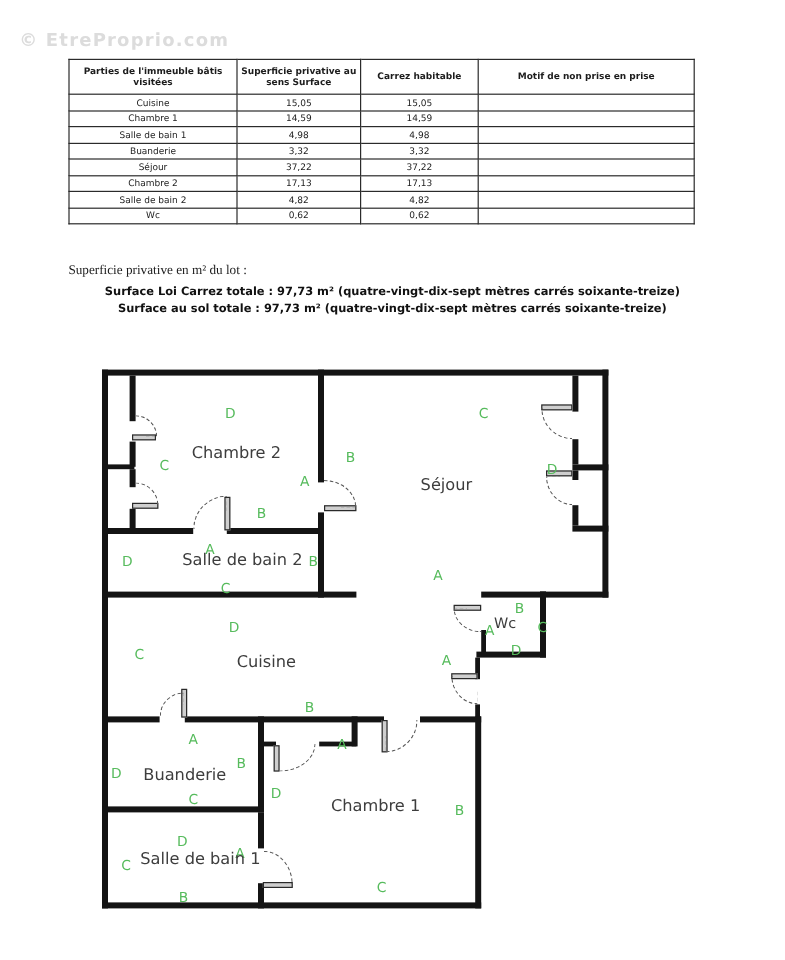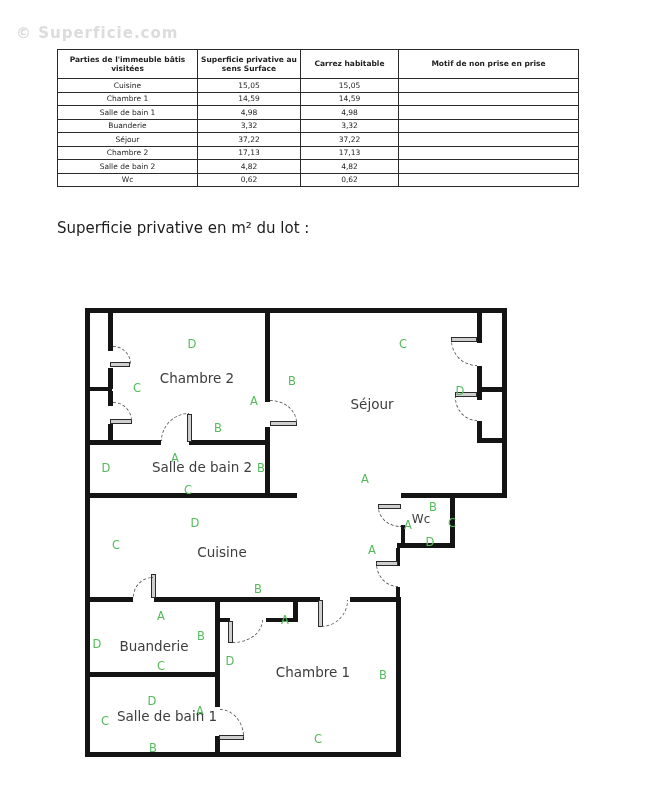--- a/index.html
+++ b/index.html
@@ -6,42 +6,42 @@
   .page{position:relative;width:654px;height:800px;background:#ffffff;overflow:hidden;
         font-family:"DejaVu Sans",sans-serif;}
   .watermark{position:absolute;left:16px;top:24px;font-size:15px;letter-spacing:1px;
              color:#dcdcdc;font-weight:bold;}
   table.carrez{position:absolute;left:57px;top:49px;width:521px;border-collapse:collapse;
                table-layout:fixed;}
   table.carrez th,table.carrez td{border:1px solid #2b2b2b;text-align:center;vertical-align:middle;
                padding:0;color:#1d1d1d;overflow:hidden;}
   table.carrez th{font-size:7.5px;font-weight:bold;height:28px;line-height:1.25;}
   table.carrez td{font-size:7.5px;height:12.5px;}
-  .note-intro{position:absolute;left:57px;top:219px;font-size:15px;color:#1d1d1d;}
+  .note-intro{position:absolute;left:57px;top:219px;font-size:11px;color:#1d1d1d;font-family:Liberation Serif, serif;}
   .totals{position:absolute;left:27px;top:237px;width:600px;text-align:center;
           font-size:9.5px;font-weight:bold;color:#111;line-height:14px;}
   .plan{position:absolute;left:0;top:0;width:654px;height:800px;}
   .wall{position:absolute;background:#141414;}
   .leaf{position:absolute;background:#cfcfcf;border:1px solid #2a2a2a;box-sizing:border-box;}
   .arc{position:absolute;box-sizing:border-box;}
   .arc.tl{border-top:1.5px dashed #5c5c5c;border-left:1.5px dashed #5c5c5c;border-top-left-radius:100% 100%;}
   .arc.tr{border-top:1.5px dashed #5c5c5c;border-right:1.5px dashed #5c5c5c;border-top-right-radius:100% 100%;}
   .arc.bl{border-bottom:1.5px dashed #5c5c5c;border-left:1.5px dashed #5c5c5c;border-bottom-left-radius:100% 100%;}
   .arc.br{border-bottom:1.5px dashed #5c5c5c;border-right:1.5px dashed #5c5c5c;border-bottom-right-radius:100% 100%;}
   .letter{position:absolute;font-size:11.5px;color:#56bb5c;transform:translate(-50%,-50%);
           font-family:"DejaVu Sans",sans-serif;}
   .room{position:absolute;color:#3d3d3d;transform:translate(-50%,-50%);white-space:nowrap;
         font-family:"DejaVu Sans",sans-serif;}
 </style>
 </head>
 <body>
 
 <div class="page">
 
-  <div class="watermark">© Superficie.com</div>
+  <div class="watermark">© EtreProprio.com</div>
 
   <table class="carrez">
     <colgroup>
       <col style="width:140px">
         <col style="width:103px">
         <col style="width:98px">
         <col style="width:180px">
     </colgroup>
     <thead>
       <tr>
@@ -98,20 +98,24 @@
           <td>Wc</td>
           <td>0,62</td>
           <td>0,62</td>
           <td></td>
         </tr>
       </tbody>
   </table>
 
   <div class="note-intro">Superficie privative en m² du lot :</div>
 
+  <div class="totals">
+    <div>Surface Loi Carrez totale : 97,73 m² (quatre-vingt-dix-sept mètres carrés soixante-treize)</div>
+    <div>Surface au sol totale : 97,73 m² (quatre-vingt-dix-sept mètres carrés soixante-treize)</div>
+  </div>
 
   <div class="plan" id="plan">
       <div class="wall" style="left: 85px; top: 308px; width: 422px; height: 5px;"></div>
       <div class="wall" style="left: 85px; top: 308px; width: 5px; height: 449px;"></div>
       <div class="wall" style="left: 502px; top: 308px; width: 5px; height: 190px;"></div>
       <div class="wall" style="left: 85px; top: 752px; width: 316px; height: 5px;"></div>
       <div class="wall" style="left: 396px; top: 597px; width: 5px; height: 160px;"></div>
       <div class="wall" style="left: 450px; top: 493px; width: 57px; height: 5px;"></div>
       <div class="wall" style="left: 401px; top: 493px; width: 54px; height: 5px;"></div>
       <div class="wall" style="left: 450px; top: 493px; width: 5px; height: 55px;"></div>

